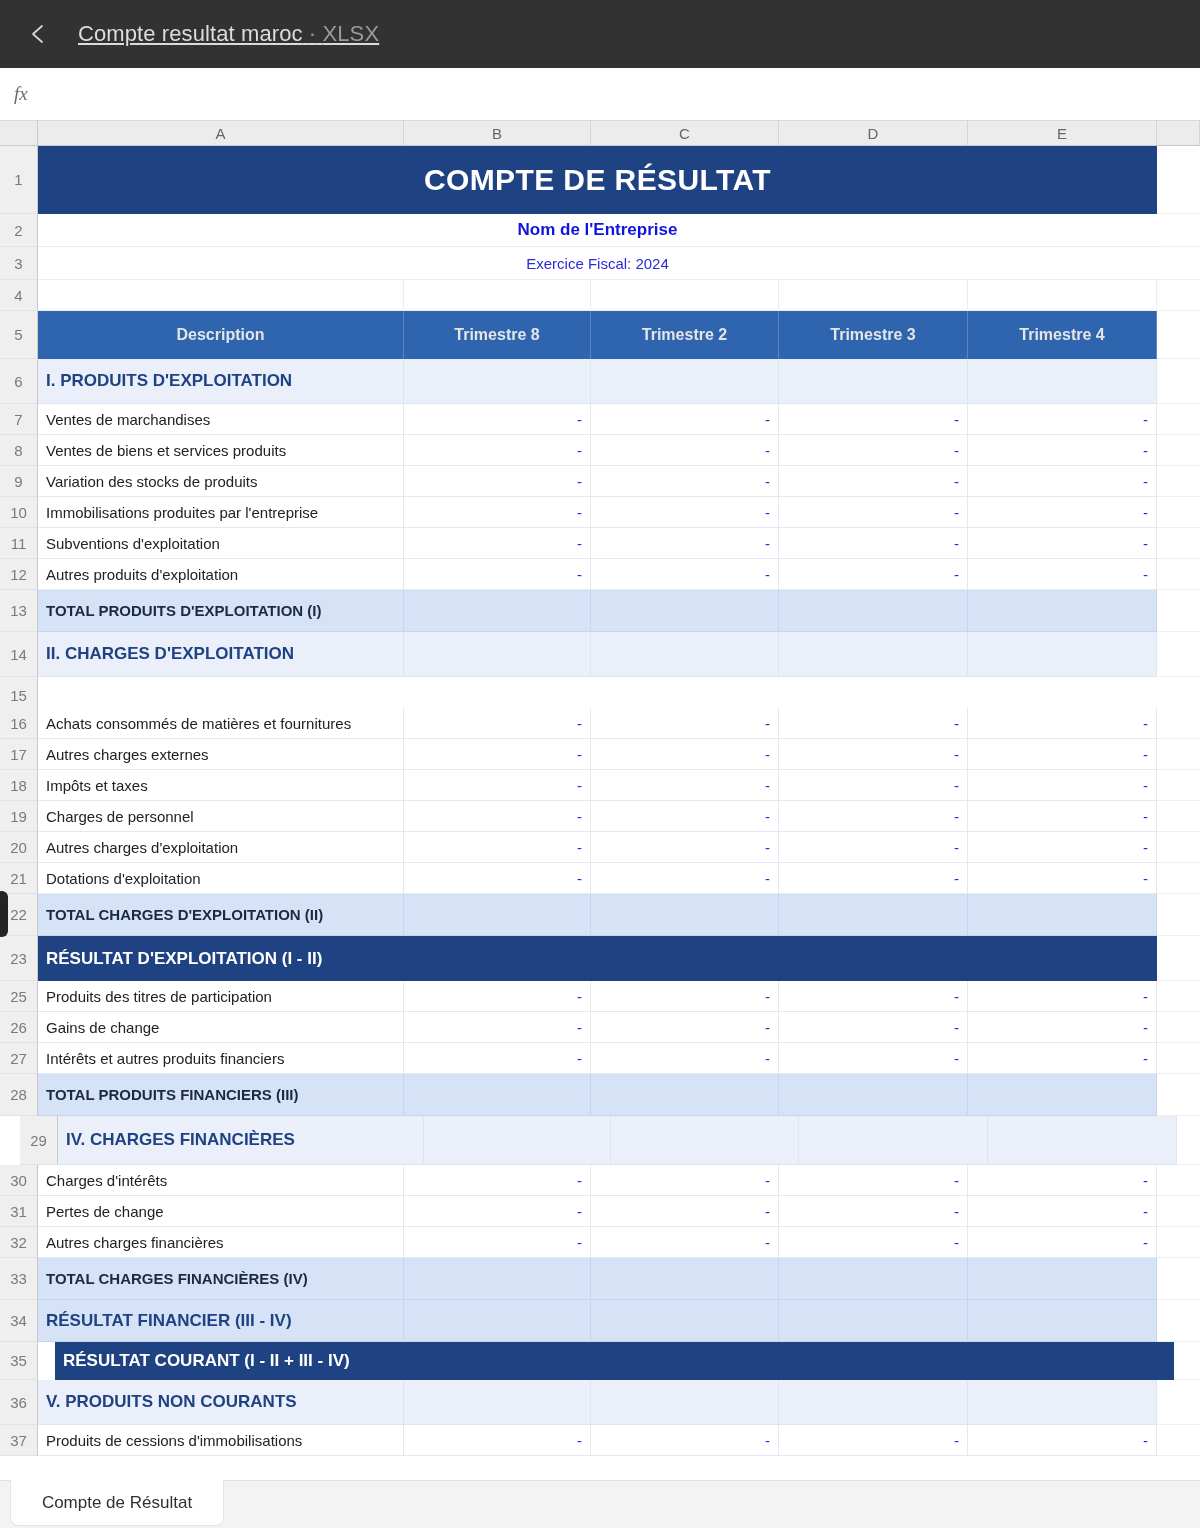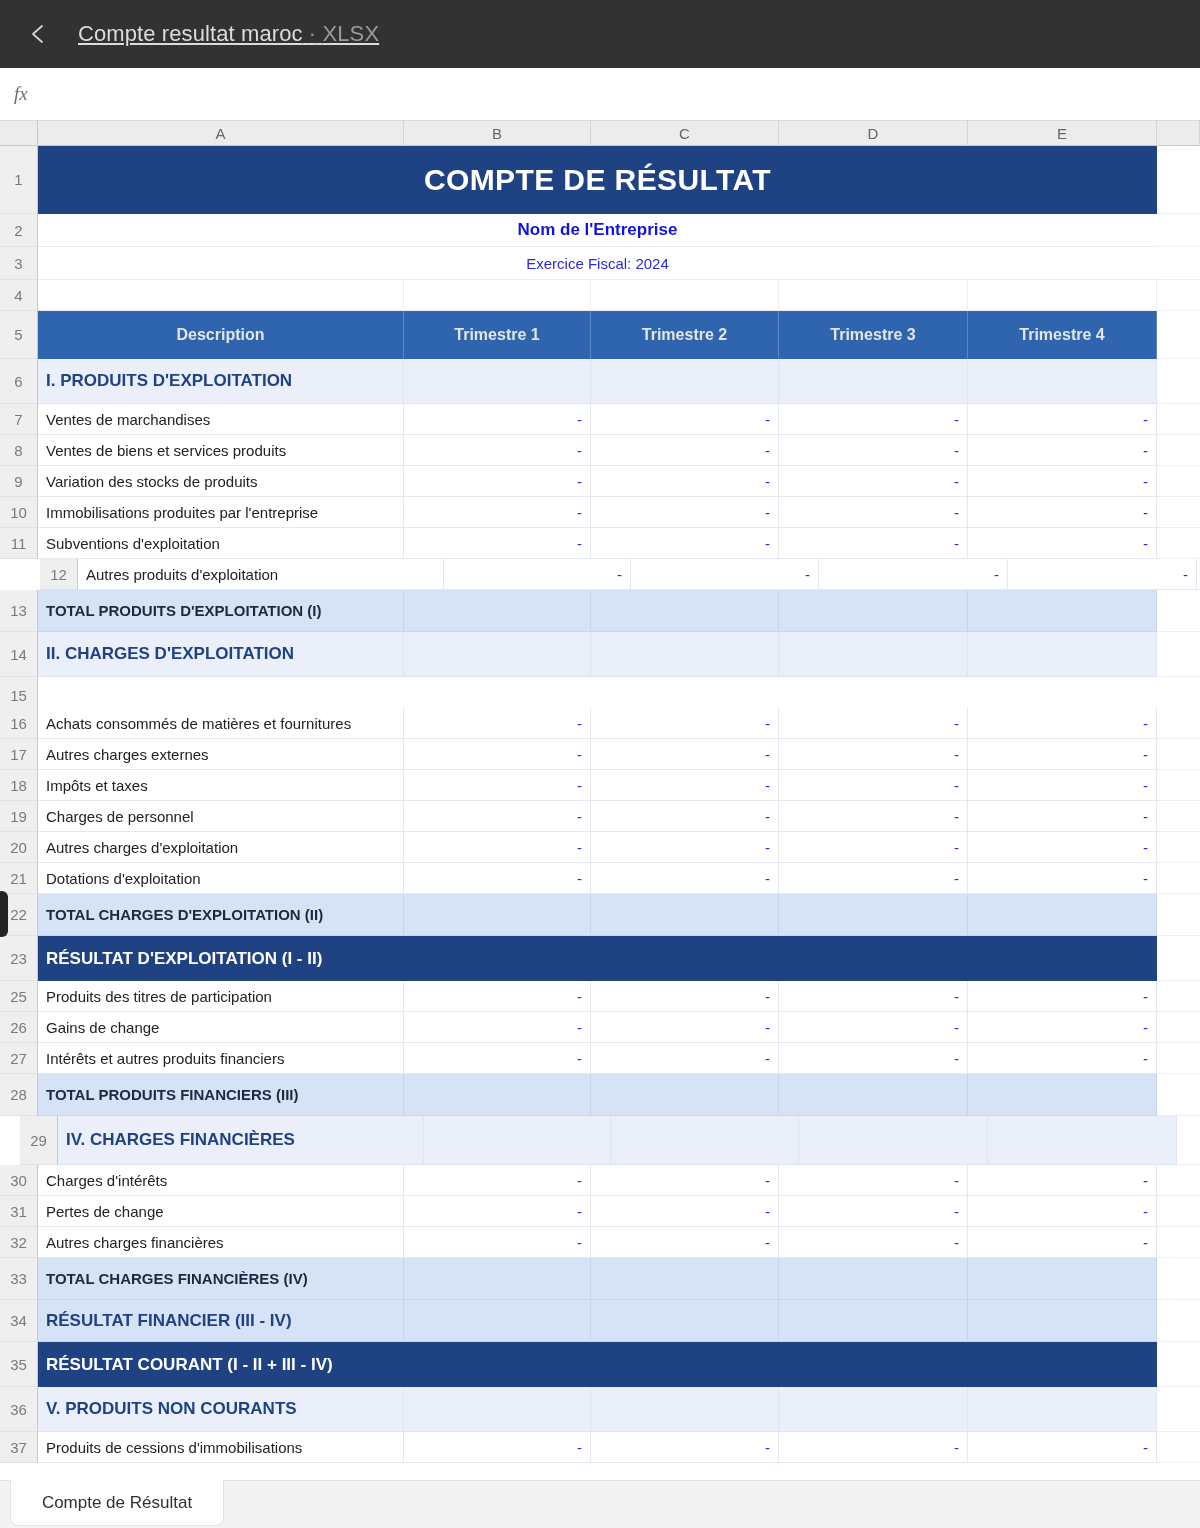--- a/index.html
+++ b/index.html
@@ -211,21 +211,21 @@
       </div>
     </div>
 
     <div class="row r-colhdr" style="height:48px">
       <div class="rownum">5</div>
       <div class="cells">
         <div class="c cA" style="justify-content:center">
           <span class="hdr-text">Description</span>
         </div>
         <div class="c cB" style="justify-content:center">
-          <span class="hdr-text">Trimestre 1</span>
+          <span class="hdr-text">Trimestre 8</span>
         </div>
         <div class="c cC" style="justify-content:center">
           <span class="hdr-text">Trimestre 2</span>
         </div>
         <div class="c cD" style="justify-content:center">
           <span class="hdr-text">Trimestre 3</span>
         </div>
         <div class="c cE" style="justify-content:center">
           <span class="hdr-text">Trimestre 4</span>
         </div>
@@ -345,21 +345,21 @@
             </div>
             <div class="c cD num">
               <span>-</span>
             </div>
             <div class="c cE num">
               <span>-</span>
             </div>
             <div class="c cF outside"></div>
           </div>
         </div>
-        <div class="row r-data" style="height: 31px; padding-left: 40px;">
+        <div class="row r-data" style="height: 31px;">
           <div class="rownum">12</div>
           <div class="cells">
             <div class="c cA label">
               <span>Autres produits d'exploitation</span>
             </div>
             <div class="c cB num">
               <span>-</span>
             </div>
             <div class="c cC num">
               <span>-</span>
@@ -743,21 +743,21 @@
             <div class="c cA label">
               <span class="resl-text">RÉSULTAT FINANCIER (III - IV)</span>
             </div>
             <div class="c cB num"></div>
             <div class="c cC num"></div>
             <div class="c cD num"></div>
             <div class="c cE num"></div>
             <div class="c cF outside"></div>
           </div>
         </div>
-        <div class="row r-resultdark" style="height: 45px;">
+        <div class="row r-resultdark" style="height: 38px; gap: 17px;">
           <div class="rownum">35</div>
           <div class="cells">
             <div class="c cA label">
               <span class="res-text">RÉSULTAT COURANT (I - II + III - IV)</span>
             </div>
             <div class="c cB num"></div>
             <div class="c cC num"></div>
             <div class="c cD num"></div>
             <div class="c cE num"></div>
             <div class="c cF outside"></div>

